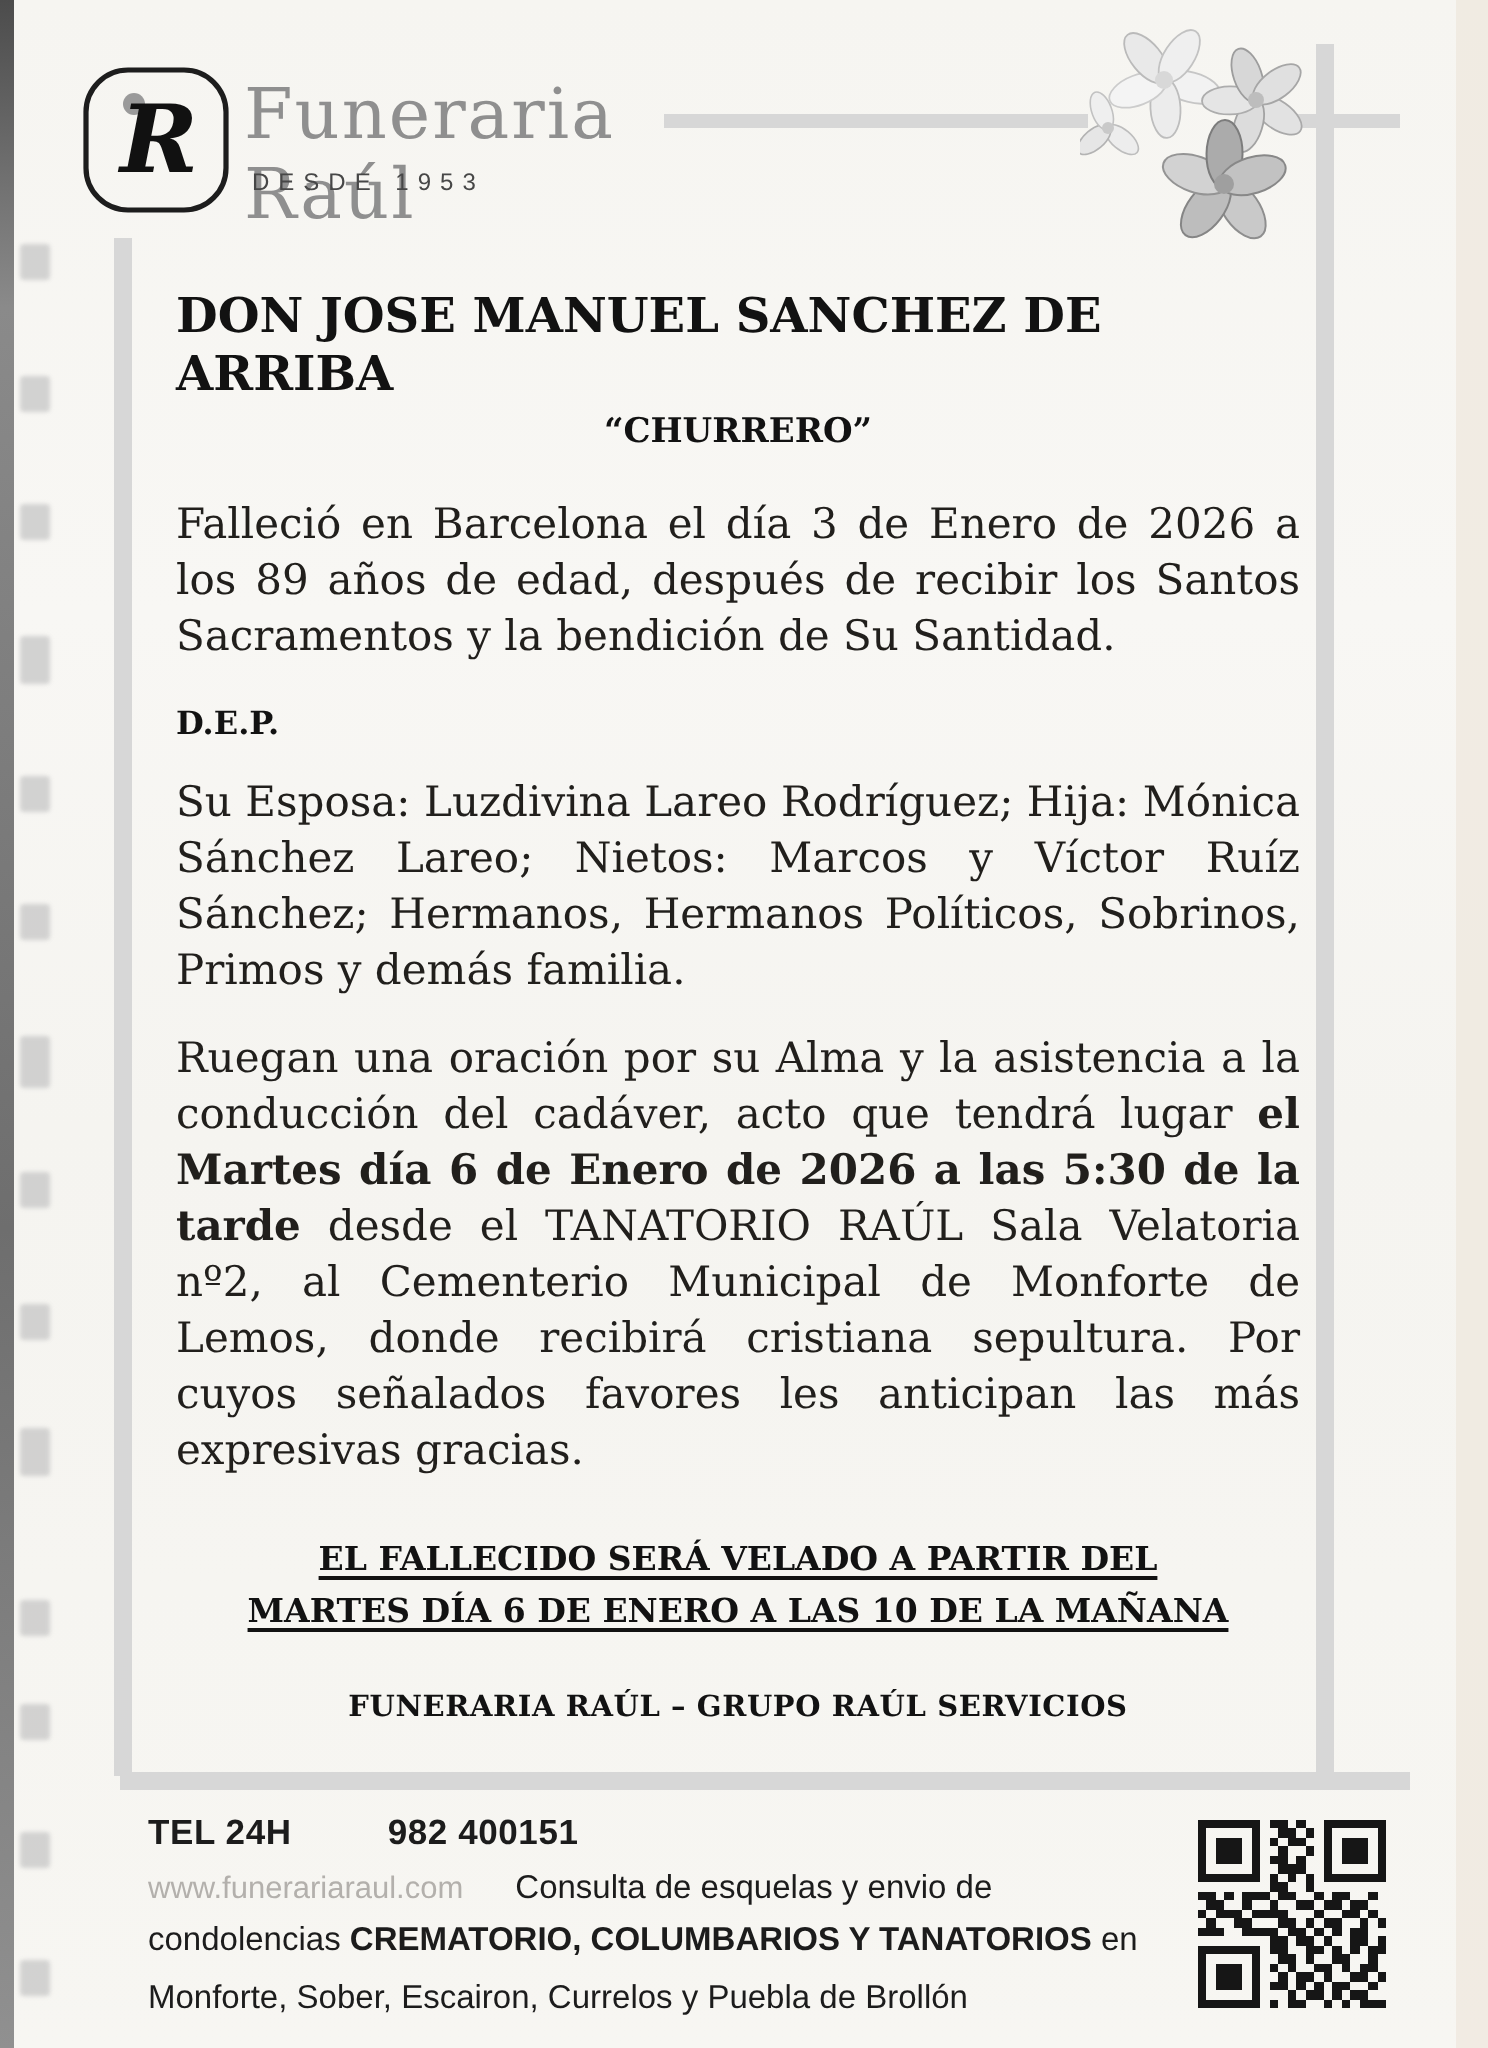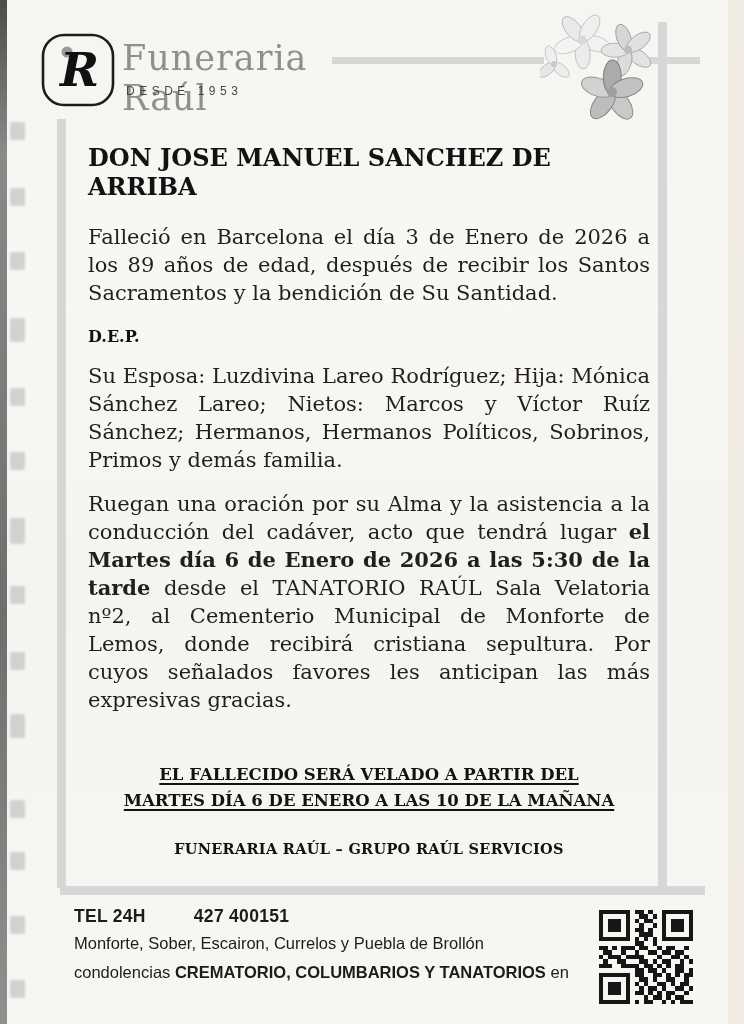--- a/index.html
+++ b/index.html
@@ -46,21 +46,21 @@
   .flowers{position:absolute;left:540px;top:6px;z-index:3;}
   
   .content{position:absolute;left:88px;top:140px;width:562px;}
   .honorific{font-size:24px;font-weight:bold;text-align:center;color:#121212;margin:0;}
   .deceased{font-size:24px;font-weight:bold;text-align:left;color:#121212;margin:3px 0 0 0;}
   .nickname{font-size:17px;font-weight:bold;text-align:center;color:#121212;margin:5px 0 0 0;}
   .para{font-size:21px;line-height:28px;text-align:justify;margin:22px 0 0 0;}
   .dep{font-size:16px;font-weight:bold;margin:20px 0 0 0;color:#121212;}
   .para2{margin-top:16px;}
   .para3{margin-top:16px;}
-  .vigil{margin:48px auto 0 auto;text-align:center;font-weight:bold;font-size:16.5px;
+  .vigil{margin:28px auto 0 auto;text-align:center;font-weight:bold;font-size:16.5px;
     line-height:26px;color:#121212;}
   .vigil span{text-decoration:underline;text-decoration-thickness:2px;text-underline-offset:3px;}
   .company{margin-top:26px;text-align:center;font-weight:bold;font-size:14.5px;
     letter-spacing:.3px;color:#121212;}
   
   .footer{position:absolute;left:74px;top:906px;width:530px;
     font-family:"Liberation Sans",sans-serif;color:var(--footer_dark);}
   .tel-row{display:flex;gap:48px;font-weight:bold;font-size:17.5px;letter-spacing:.3px;}
   .site-row{margin-top:8px;font-size:16.5px;display:flex;gap:26px;align-items:baseline;}
   .website{color:var(--link_gray);font-size:15.5px;}
@@ -140,44 +140,49 @@
       <ellipse transform="rotate(127)" cx="15" cy="0" rx="17" ry="9" fill="#bdbdbd" stroke="#858585" stroke-width="1"></ellipse>
       <ellipse transform="rotate(199)" cx="15" cy="0" rx="17" ry="9" fill="#d2d2d2" stroke="#949494" stroke-width="1"></ellipse>
       <ellipse transform="rotate(271)" cx="15" cy="0" rx="17" ry="9" fill="#ababab" stroke="#7c7c7c" stroke-width="1"></ellipse>
       <ellipse transform="rotate(343)" cx="15" cy="0" rx="17" ry="9" fill="#c2c2c2" stroke="#888888" stroke-width="1"></ellipse>
       <circle r="5" fill="#9f9f9f"></circle>
     </g>
   </svg>
 
   <div class="content">
     <p class="deceased">DON JOSE MANUEL SANCHEZ DE ARRIBA</p>
+    <p class="nickname">“CHURRERO”</p>
 
     <p class="para">Falleció en Barcelona el día 3 de Enero de 2026 a los 89 años de edad, después de recibir los Santos Sacramentos y la bendición de Su Santidad.</p>
 
     <p class="dep">D.E.P.</p>
 
     <p class="para para2">Su Esposa: Luzdivina Lareo Rodríguez; Hija: Mónica Sánchez Lareo; Nietos: Marcos y Víctor Ruíz Sánchez; Hermanos, Hermanos Políticos, Sobrinos, Primos y demás familia.</p>
 
     <p class="para para3"><span>Ruegan una oración por su Alma y la asistencia a la conducción del cadáver, acto que tendrá lugar </span><b>el Martes día 6 de Enero de 2026 a las 5:30 de la tarde</b><span> desde el TANATORIO RAÚL Sala Velatoria nº2, al Cementerio Municipal de Monforte de Lemos, donde recibirá cristiana sepultura. Por cuyos señalados favores les anticipan las más expresivas gracias.</span></p>
 
     <div class="vigil">
       <span>EL FALLECIDO SERÁ VELADO A PARTIR DEL</span><br>
       <span>MARTES DÍA 6 DE ENERO A LAS 10 DE LA MAÑANA</span>
     </div>
 
     <div class="company">FUNERARIA RAÚL – GRUPO RAÚL SERVICIOS</div>
   </div>
 
   <div class="footer">
     <div class="tel-row">
       <span>TEL 24H</span>
-      <span>427 400151</span>
+      <span>982 400151</span>
     </div>
+    <div class="site-row">
+      <span class="website">www.funerariaraul.com</span>
+      <span>Consulta de esquelas y envio de</span>
+    </div>
+    <div class="foot-line"><span>condolencias </span><span class="foot-bold">CREMATORIO, COLUMBARIOS Y TANATORIOS</span><span> en</span></div>
     <div class="foot-line">Monforte, Sober, Escairon, Currelos y Puebla de Brollón</div>
-    <div class="foot-line"><span>condolencias </span><span class="foot-bold">CREMATORIO, COLUMBARIOS Y TANATORIOS</span><span> en</span></div>
   </div>
 
   <div class="qr">
       <div class="on"></div>
       <div class="on"></div>
       <div class="on"></div>
       <div class="on"></div>
       <div class="on"></div>
       <div class="on"></div>
       <div class="on"></div>

